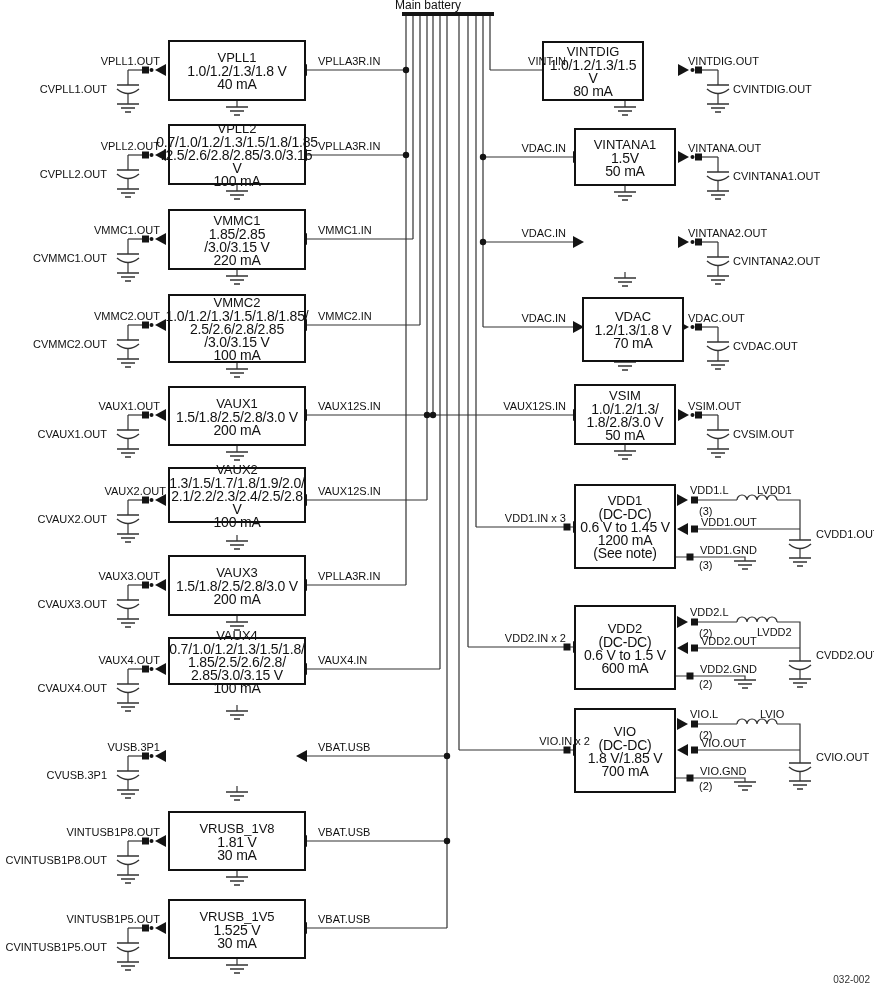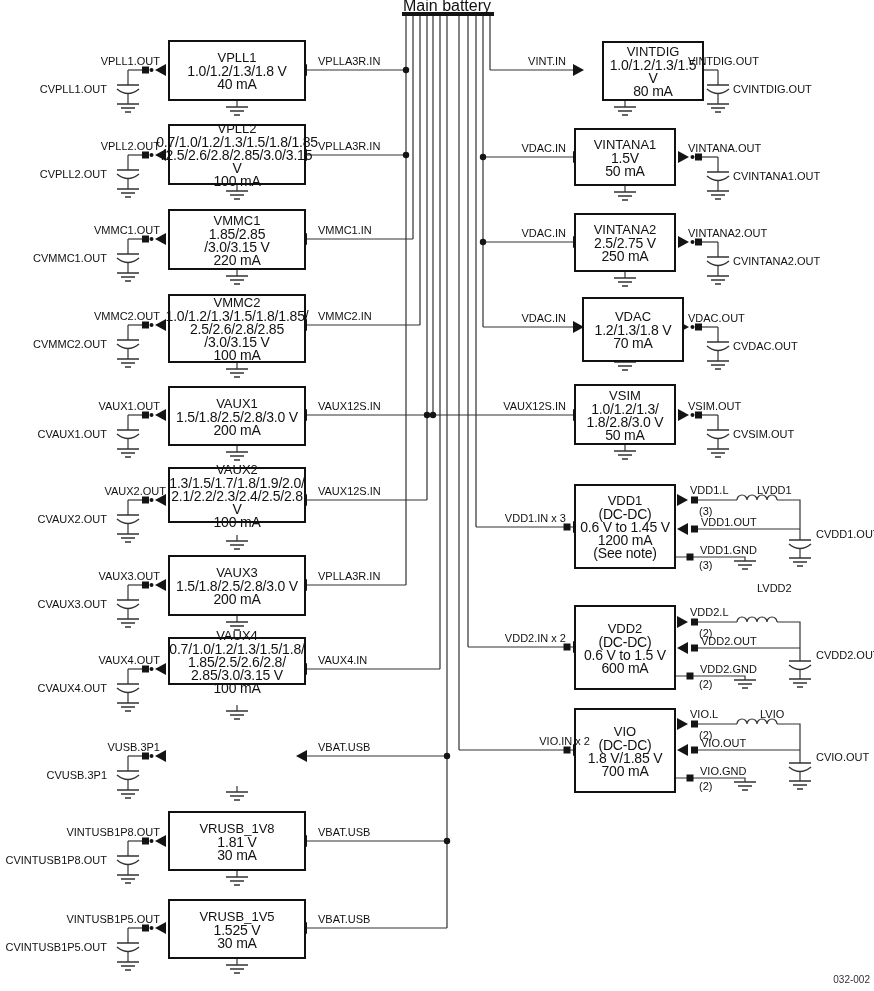--- a/index.html
+++ b/index.html
@@ -9,22 +9,22 @@
   .w{stroke:#333;stroke-width:1.2;fill:none}
   .w2{stroke:#333;stroke-width:1.5;fill:none}
   .f{fill:#141414;stroke:none}
   .blk{position:absolute;border:2.5px solid #111;background:#fff;box-sizing:border-box;
        display:flex;flex-direction:column;align-items:center;justify-content:center;
        text-align:center;z-index:2}
   .bt{font-size:13px;line-height:15px;white-space:nowrap}
   .bs{font-size:14px;line-height:13px;letter-spacing:-0.2px}
   .lab{position:absolute;font-size:11px;line-height:12px;white-space:nowrap;z-index:3}
   .ra{text-align:right}
-  .ttl{position:absolute;left:403px;top:-1px;width:92px;text-align:left;
-       font-size:16px;line-height:13px;z-index:3}
+  .ttl{position:absolute;left:382px;top:-1px;width:92px;text-align:center;
+       font-size:12px;line-height:13px;z-index:3}
   .fig{position:absolute;left:800px;top:974px;width:70px;text-align:right;
        font-size:10px;color:#333;z-index:3}
 </style>
 </head>
 <body>
 
 <div class="stage">
 
 <svg width="874" height="991" xmlns="http://www.w3.org/2000/svg" xmlns:xlink="http://www.w3.org/1999/xlink">
   <defs>
@@ -289,39 +289,32 @@
       </div>
 </div>
 <div class="blk" style="left:168px;top:899px;width:138px;height:60px">
   <div class="bt">VRUSB_1V5</div>
   <div class="bs">
         <div>1.525 V</div>
         <div>30 mA</div>
       </div>
 </div>
 
-<div class="blk" style="left:602px;top:41px;width:102px;height:60px">
+<div class="blk" style="left:542px;top:41px;width:102px;height:60px">
   <div class="bt">VINTDIG</div>
   <div class="bs">
         <div>1.0/1.2/1.3/1.5 V</div>
         <div>80 mA</div>
       </div>
 </div>
 <div class="blk" style="left:574px;top:128px;width:102px;height:58px">
   <div class="bt">VINTANA1</div>
   <div class="bs">
         <div>1.5V</div>
         <div>50 mA</div>
-      </div>
-</div>
-<div class="blk" style="left:574px;top:213px;width:102px;height:59px">
-  <div class="bt">VINTANA2</div>
-  <div class="bs">
-        <div>2.5/2.75 V</div>
-        <div>250 mA</div>
       </div>
 </div>
 <div class="blk" style="left:582px;top:297px;width:102px;height:65px">
   <div class="bt">VDAC</div>
   <div class="bs">
         <div>1.2/1.3/1.8 V</div>
         <div>70 mA</div>
       </div>
 </div>
 <div class="blk" style="left:574px;top:384px;width:102px;height:61px">
@@ -428,21 +421,21 @@
 <div class="lab" style="left:699px;top:505px">(3)</div>
 <div class="lab" style="left:757px;top:484px">LVDD1</div>
 <div class="lab" style="left:701px;top:516px">VDD1.OUT</div>
 <div class="lab" style="left:700px;top:544px">VDD1.GND</div>
 <div class="lab" style="left:699px;top:559px">(3)</div>
 <div class="lab" style="left:816px;top:528px">CVDD1.OUT</div>
 
 <div class="lab ra" style="left:446px;top:632px;width:120px">VDD2.IN x 2</div>
 <div class="lab" style="left:690px;top:606px">VDD2.L</div>
 <div class="lab" style="left:699px;top:627px">(2)</div>
-<div class="lab" style="left:757px;top:582px">LVDD2</div>
+<div class="lab" style="left:757px;top:626px">LVDD2</div>
 <div class="lab" style="left:701px;top:635px">VDD2.OUT</div>
 <div class="lab" style="left:700px;top:663px">VDD2.GND</div>
 <div class="lab" style="left:699px;top:678px">(2)</div>
 <div class="lab" style="left:816px;top:649px">CVDD2.OUT</div>
 
 <div class="lab ra" style="left:470px;top:735px;width:120px">VIO.IN x 2</div>
 <div class="lab" style="left:690px;top:708px">VIO.L</div>
 <div class="lab" style="left:699px;top:729px">(2)</div>
 <div class="lab" style="left:760px;top:708px">LVIO</div>
 <div class="lab" style="left:701px;top:737px">VIO.OUT</div>

